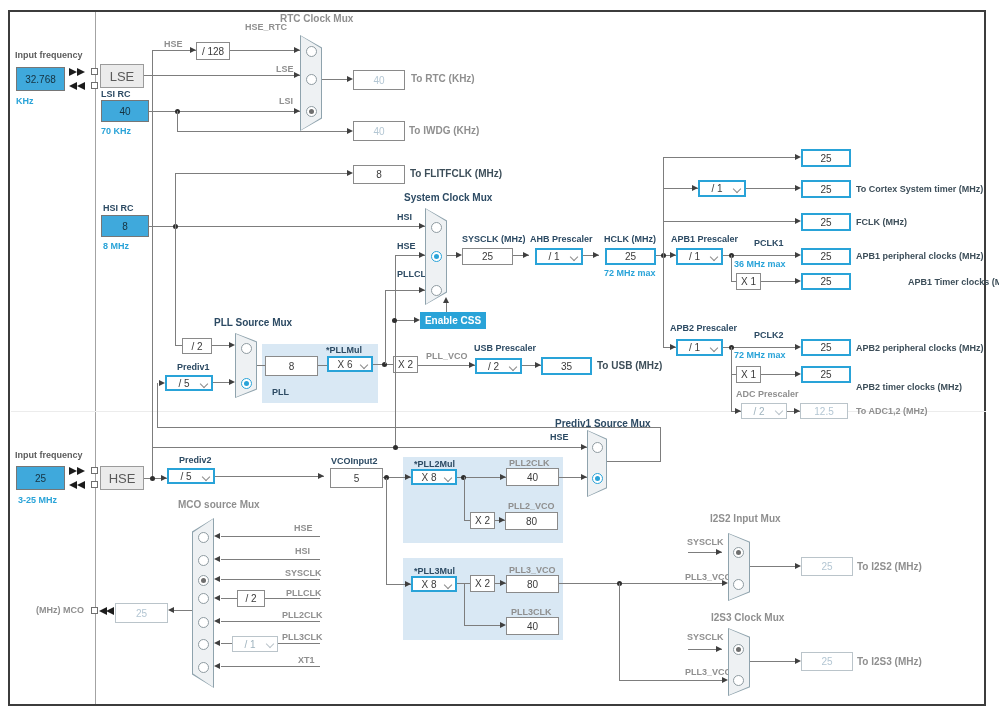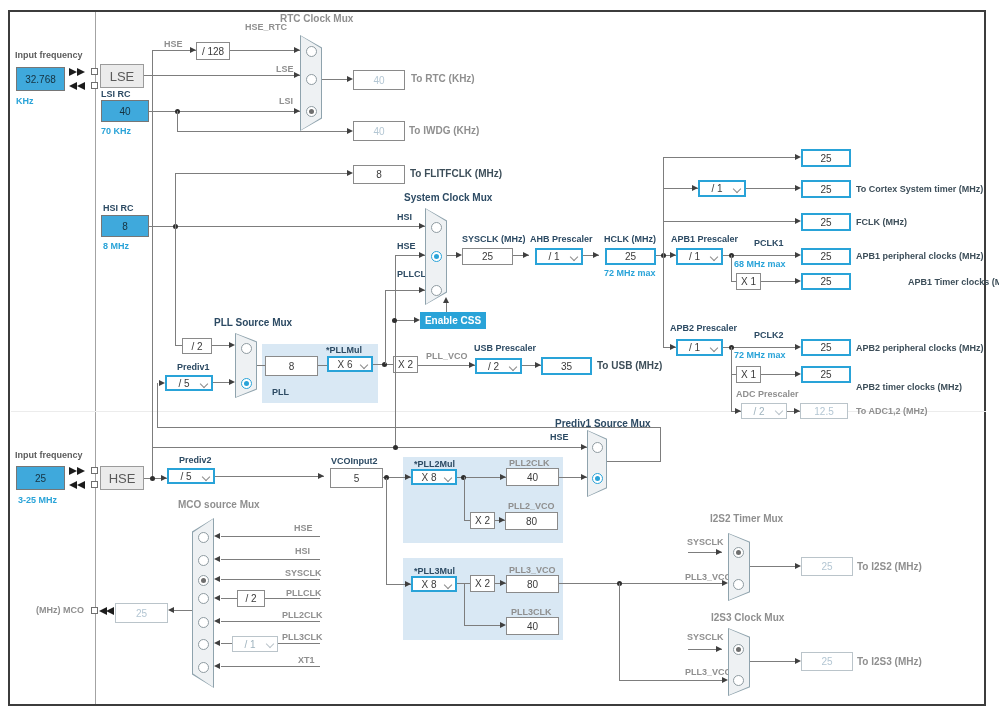--- a/index.html
+++ b/index.html
@@ -120,21 +120,21 @@
   <div class="l ld" style="left:856px;top:184px">To Cortex System timer (MHz)</div>
   <div class="bx ab" style="left:801px;top:213px;width:50px;height:18px">25</div>
   <div class="l ld" style="left:856px;top:217px">FCLK (MHz)</div>
 
   <div class="l ln" style="left:671px;top:234px">APB1 Prescaler</div>
   <div class="dd" style="left:676px;top:248px;width:47px;height:17px">
       <span>/ 1</span>
       <i class="ch"></i>
     </div>
   <div class="l ln" style="left:754px;top:238px">PCLK1</div>
-  <div class="l lb" style="left:734px;top:259px">68 MHz max</div>
+  <div class="l lb" style="left:734px;top:259px">36 MHz max</div>
   <div class="bx ab" style="left:801px;top:248px;width:50px;height:17px">25</div>
   <div class="l ld" style="left:856px;top:251px">APB1 peripheral clocks (MHz)</div>
   <div class="bx" style="left:736px;top:273px;width:25px;height:17px">X 1</div>
   <div class="bx ab" style="left:801px;top:273px;width:50px;height:17px">25</div>
   <div class="l ld" style="left:908px;top:277px">APB1 Timer clocks (MHz)</div>
 
   <div class="l ln" style="left:670px;top:323px">APB2 Prescaler</div>
   <div class="dd" style="left:676px;top:339px;width:47px;height:17px">
       <span>/ 1</span>
       <i class="ch"></i>
@@ -257,21 +257,21 @@
   <div class="dd dis" style="left:232px;top:636px;width:46px;height:16px">
       <span>/ 1</span>
       <i class="ch"></i>
     </div>
   <div class="bx dis dval" style="left:115px;top:603px;width:53px;height:20px">25</div>
   <div class="l" style="left:36px;top:605px">(MHz) MCO</div>
   <b class="t l" style="left:99px;top:607px"></b>
     <b class="t l" style="left:106px;top:607px"></b>
   <i class="pin" style="left:91px;top:607px"></i>
 
-  <div class="l lt" style="left:710px;top:513px">I2S2 Timer Mux</div>
+  <div class="l lt" style="left:710px;top:513px">I2S2 Input Mux</div>
   <div class="l" style="left:687px;top:537px">SYSCLK</div>
   <div class="l" style="left:685px;top:572px">PLL3_VCO</div>
   <div class="mux fwd" style="left:728px;top:533px;width:22px;height:68px">
       <i></i>
     </div>
   <span class="rd on" style="left:733px;top:547px"></span>
   <span class="rd" style="left:733px;top:579px"></span>
   <div class="bx dis dval" style="left:801px;top:557px;width:52px;height:19px">25</div>
   <div class="l lt" style="left:857px;top:561px">To I2S2 (MHz)</div>
 

